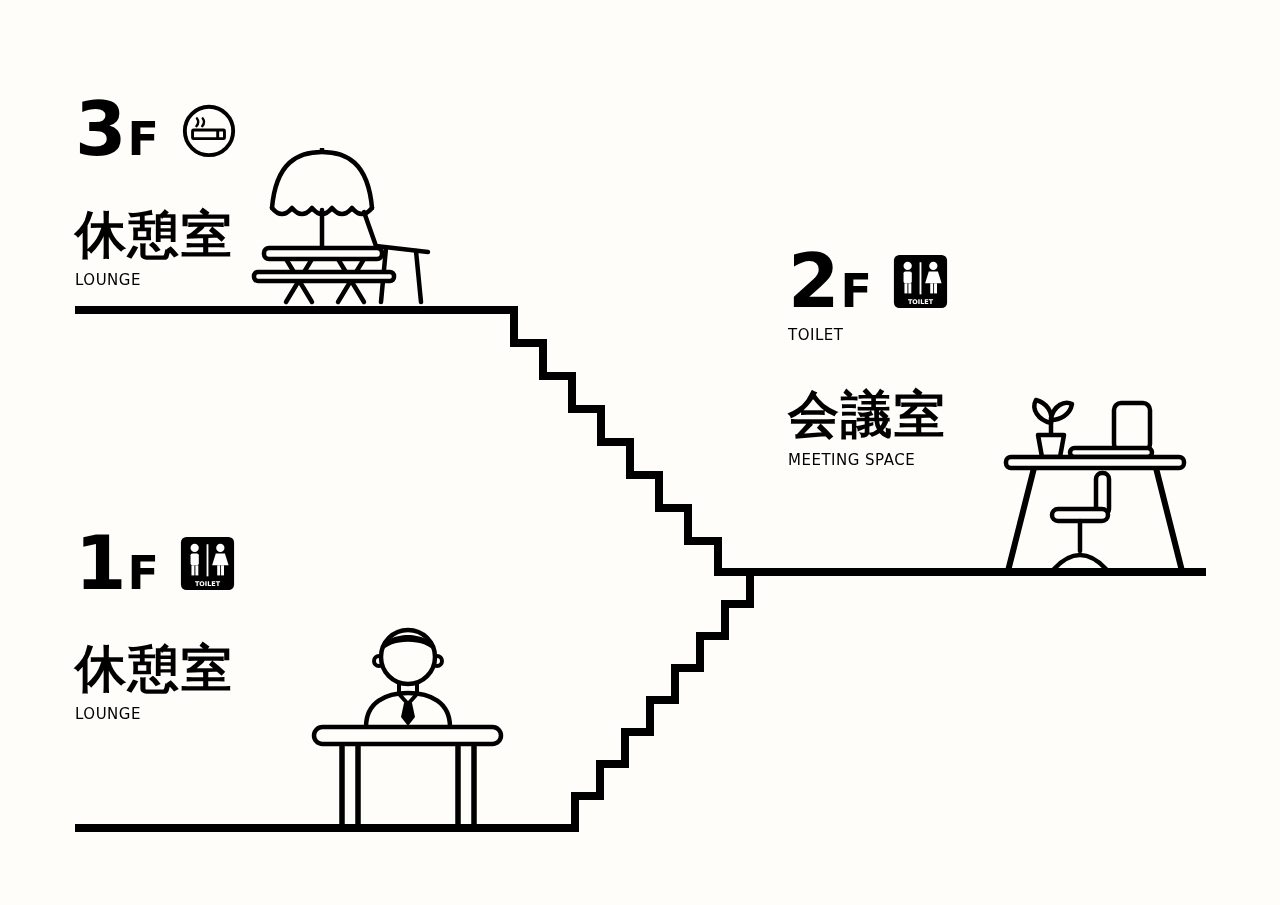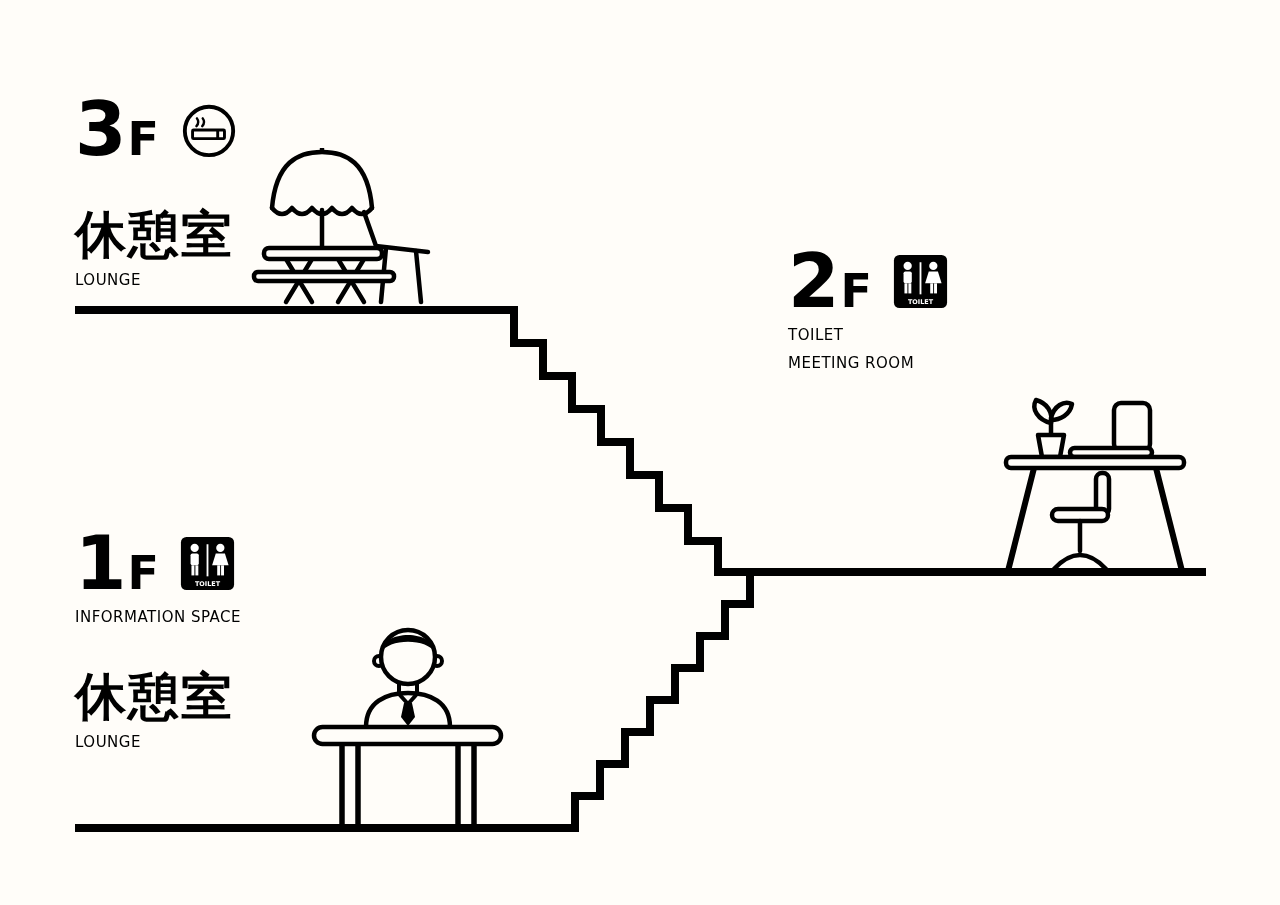--- a/index.html
+++ b/index.html
@@ -91,21 +91,22 @@
         <rect x="12.5" y="32" width="3.2" height="11" fill="#fff"></rect>
         <rect x="16.8" y="32" width="3.2" height="11" fill="#fff"></rect>
         <circle cx="44" cy="13" r="4.5" fill="#fff"></circle>
         <polygon points="39,19 49,19 53,32 35,32" fill="#fff"></polygon>
         <rect x="40.6" y="32" width="3.2" height="11" fill="#fff"></rect>
         <rect x="44.8" y="32" width="3.2" height="11" fill="#fff"></rect>
         <text x="30" y="54" text-anchor="middle" class="toilet-text">TOILET</text>
       </svg>
     </div>
     <div class="room-en">TOILET</div>
-    <div class="room-en">MEETING ROOM</div>
+    <div class="room-jp">会議室</div>
+    <div class="room-en">MEETING SPACE</div>
   </div>
 
   <svg class="scene" style="left:1000px; top:385px;" width="190" height="190" viewBox="0 0 190 190">
     <g stroke="#000" stroke-width="4.5" fill="#fffdf9" stroke-linecap="round" stroke-linejoin="round">
       <path d="M51 50 L51 30" fill="none"></path>
       <path d="M51 38 C38 35 31 24 36 15 C47 18 53 27 51 38 Z"></path>
       <path d="M51 33 C54 21 64 15 72 19 C70 30 60 35 51 35 Z"></path>
       <path d="M38 50 L64 50 L60 72 L42 72 Z"></path>
     </g>
     <g stroke="#000" stroke-width="4.5" fill="#fffdf9" stroke-linecap="round" stroke-linejoin="round">
@@ -138,21 +139,20 @@
         <rect x="11.5" y="19" width="9" height="13" rx="2" fill="#fff"></rect>
         <rect x="12.5" y="32" width="3.2" height="11" fill="#fff"></rect>
         <rect x="16.8" y="32" width="3.2" height="11" fill="#fff"></rect>
         <circle cx="44" cy="13" r="4.5" fill="#fff"></circle>
         <polygon points="39,19 49,19 53,32 35,32" fill="#fff"></polygon>
         <rect x="40.6" y="32" width="3.2" height="11" fill="#fff"></rect>
         <rect x="44.8" y="32" width="3.2" height="11" fill="#fff"></rect>
         <text x="30" y="54" text-anchor="middle" class="toilet-text">TOILET</text>
       </svg>
     </div>
-    <div class="room-en">INFORMATION SPACE</div>
     <div class="room-jp">休憩室</div>
     <div class="room-en">LOUNGE</div>
   </div>
 
   <svg class="scene" style="left:310px; top:615px;" width="195" height="215" viewBox="0 0 195 215">
     <g>
       <circle cx="69" cy="46" r="5" stroke="#000" stroke-width="4" fill="#fffdf9"></circle>
       <circle cx="127" cy="46" r="5" stroke="#000" stroke-width="4" fill="#fffdf9"></circle>
       <circle cx="98" cy="42" r="27" stroke="#000" stroke-width="4.5" fill="#fffdf9"></circle>
       <path d="M71 38 C71 14 125 14 125 38 C118 23 78 23 71 38 Z" fill="#000"></path>

